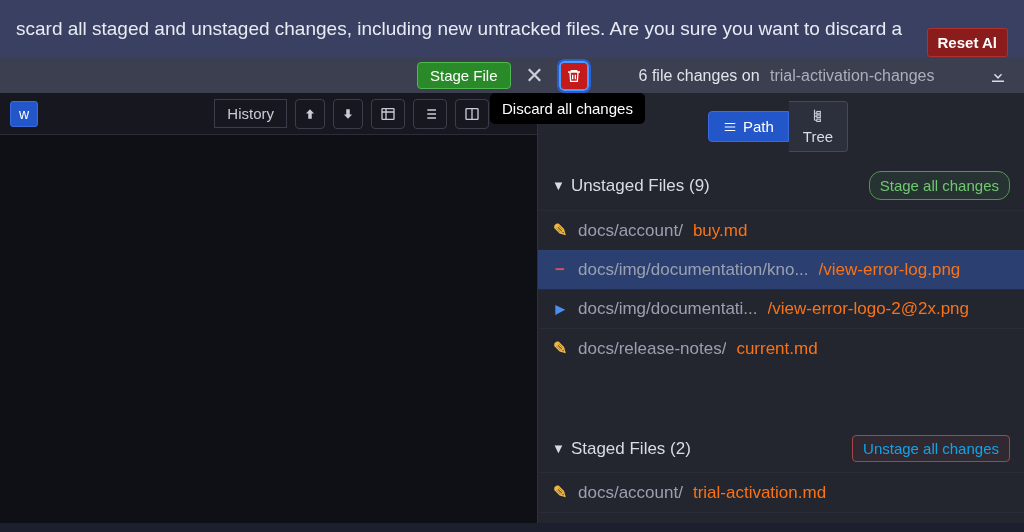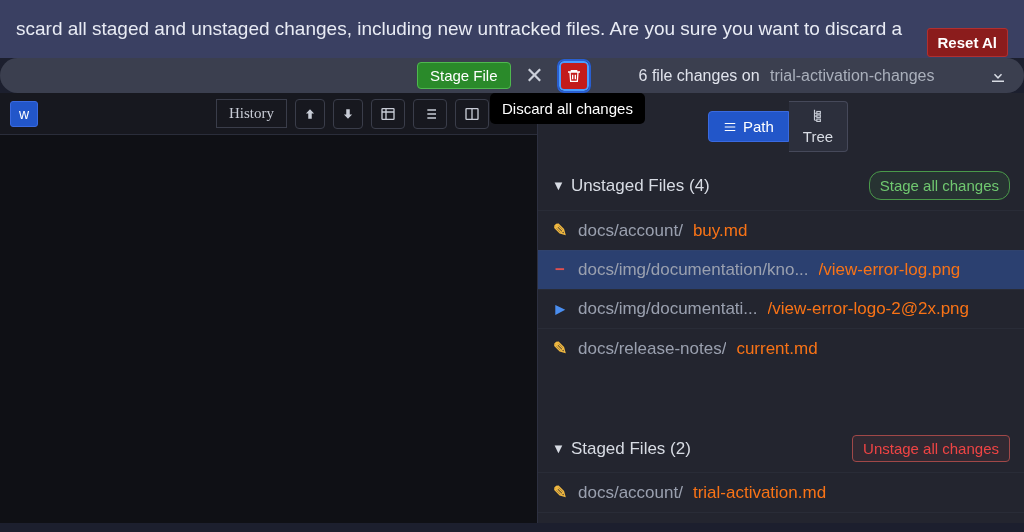--- a/index.html
+++ b/index.html
@@ -37,21 +37,20 @@
       margin-top: 26px;
     }
     .toolbar {
       background: #3b3f4f;
       height: 35px;
       display: flex;
       align-items: center;
       padding: 0 12px;
       gap: 10px;
       position: relative;
-      border-radius: 18px;
     }
     .toolbar-spacer { flex: 0 0 395px; }
     .stage-file-btn {
       background: #2a8a2a;
       border: 1px solid #4fb84f;
       color: #fff;
       padding: 4px 12px;
       font-size: 15px;
       border-radius: 4px;
       cursor: pointer;
@@ -117,21 +116,20 @@
     }
     .lt-spacer { flex: 1; }
     .lt-btn {
       border: 1px solid #3a3d4a;
       background: transparent;
       color: #c8ccd6;
       padding: 5px 12px;
       border-radius: 0;
       font-size: 15px;
       cursor: pointer;
-      font-family: Liberation Serif, serif;
     }
     .lt-icon {
       border: 1px solid #3a3d4a;
       background: transparent;
       width: 34px; height: 30px;
       display: inline-flex; align-items:center; justify-content:center;
       border-radius: 4px; cursor: pointer; color: #c8ccd6;
     }
     .lt-icon.narrow { width: 30px; }
     .right-panel {
@@ -170,21 +168,21 @@
       color: #70c870;
       background: rgba(70,160,70,0.12);
       padding: 5px 10px;
       font-size: 15px;
       border-radius: 12px;
       cursor: pointer;
     }
     .unstage-action-btn {
       margin-left: auto;
       border: 1px solid #a04848;
-      color: #ef4444;
+      color: #0ea5e9;
       background: rgba(160,70,70,0.12);
       padding: 4px 10px;
       font-size: 15px;
       border-radius: 4px;
       cursor: pointer;
     }
     .file-list { }
     .file-row {
       display: flex; align-items: center;
       padding: 9px 14px; gap: 10px;
@@ -290,21 +288,21 @@
             <rect x="10" y="6" width="6" height="4"></rect>
             <rect x="10" y="12" width="6" height="4"></rect>
             <rect x="10" y="19" width="6" height="4"></rect>
           </svg>
         <span>Tree</span>
       </button>
     </div>
 
     <div class="section-header">
       <span class="chev">▼</span>
-      <span>Unstaged Files (4)</span>
+      <span>Unstaged Files (9)</span>
       <button class="stage-action-btn">Stage all changes</button>
     </div>
     <div class="file-list">
       <div class="file-row">
         <span class="status-icon ic-modified">✎</span>
         <span class="dir">docs/account/</span>
           <span class="fname">buy.md</span>
       </div>
       <div class="file-row selected">
         <span class="status-icon ic-deleted">−</span>

